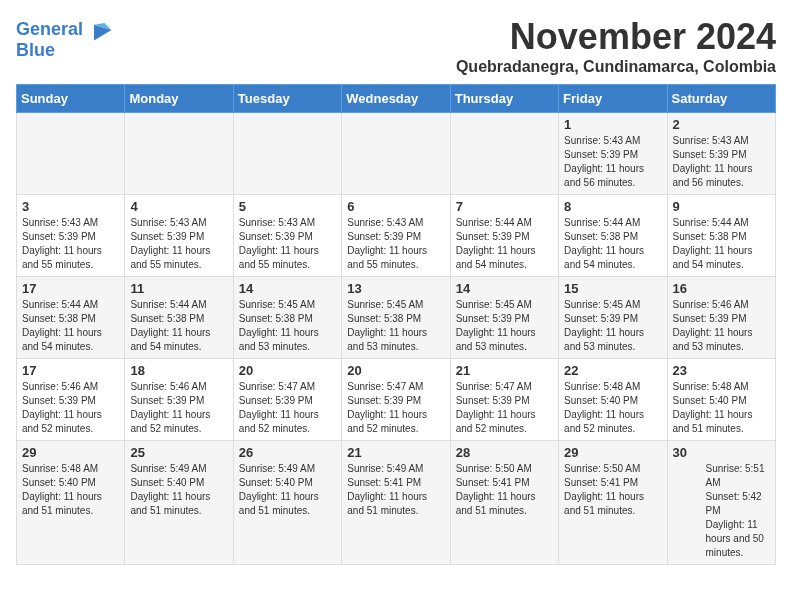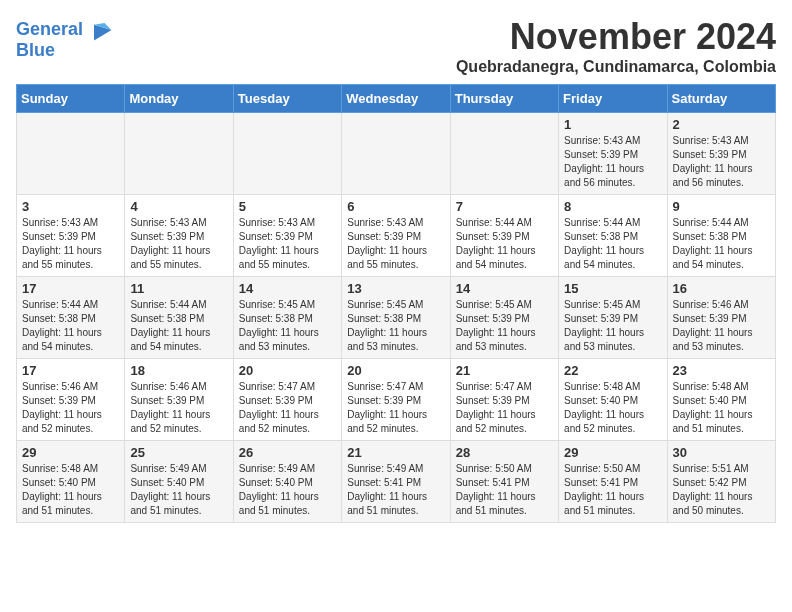--- a/index.html
+++ b/index.html
@@ -315,19 +315,19 @@
 Daylight: 11 hours and 51 minutes.</div>
         </td>
         <td>
           <span class="day-num">29</span>
           <div class="day-info" style="white-space: pre-line;">Sunrise: 5:50 AM
 Sunset: 5:41 PM
 Daylight: 11 hours and 51 minutes.</div>
         </td>
         <td>
           <span class="day-num">30</span>
-          <div class="day-info" style="white-space: pre-line;">Sunrise: 5:51 AM
+          <div class="day-info" style="white-space: pre-line; margin-left: 33px;">Sunrise: 5:51 AM
 Sunset: 5:42 PM
 Daylight: 11 hours and 50 minutes.</div>
         </td>
       </tr>
     </tbody>
 </table>
 
 </body></html>

